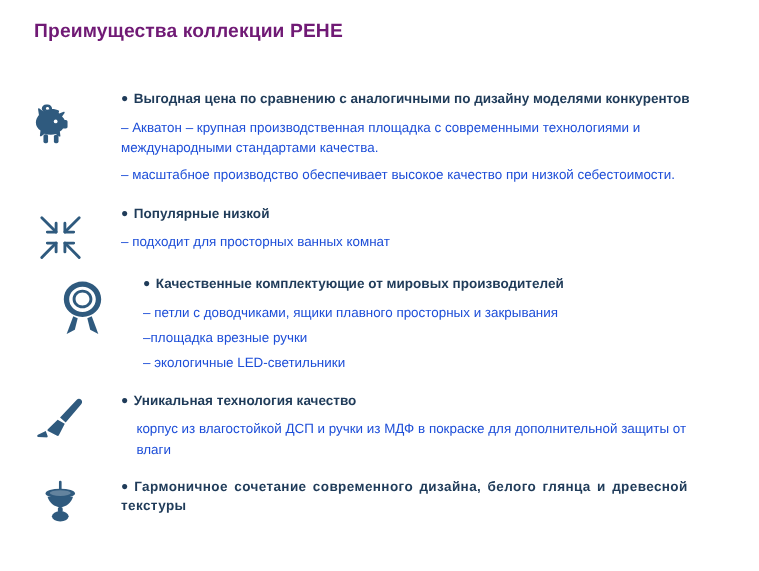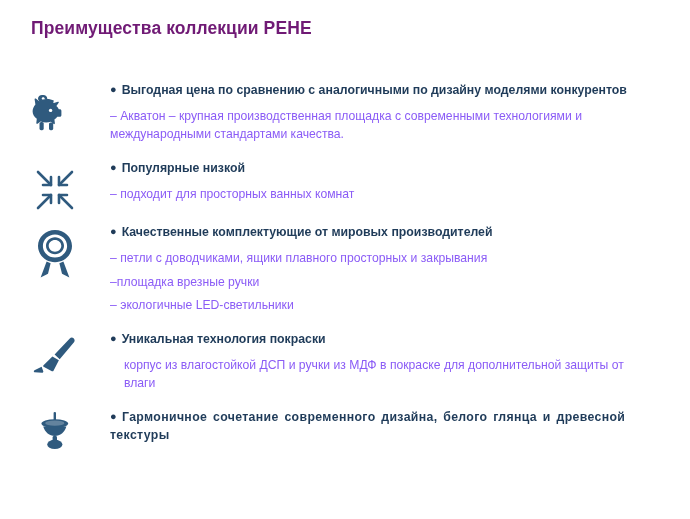--- a/index.html
+++ b/index.html
@@ -63,37 +63,37 @@
     line-height: 1.45;
     margin: 0 0 7px 0;
   }
   .heading .bullet {
     font-size: 11px;
     vertical-align: 1px;
     margin-right: 5px;
   }
   .sub {
     font-size: 12.2px;
-    color: #8b5cf6;
+    color: #1d4ed8;
     line-height: 1.5;
     margin: 0 0 7px 0;
     font-weight: normal;
   }
   .sub.tight {
     margin-bottom: 5px;
   }
   .sub.indent {
     padding-left: 14px;
   }
   
   .row-piggy { margin-bottom: 10px; }
   .row-piggy .icon-cell { padding-top: 4px; }
   .row-arrows { margin-bottom: 12px; }
   .row-arrows .icon-cell { padding-top: 8px; }
-  .row-rosette { margin-bottom: 10px; }
+  .row-rosette { margin-bottom: 10px; margin-left: 20px; }
   .row-rosette .icon-cell { padding-top: 4px; }
   .row-brush { margin-bottom: 8px; }
   .row-brush .icon-cell { padding-top: 4px; }
   .row-lamp .icon-cell { padding-top: 2px; }
   .row-lamp .heading {
     letter-spacing: 0.35px;
     word-spacing: 2px;
     line-height: 1.5;
   }
   .heading-wide {
@@ -119,20 +119,21 @@
               <rect x="11.5" y="36" width="4.2" height="8.2" rx="1.6"></rect>
               <rect x="21" y="36.4" width="4.2" height="7.8" rx="1.6"></rect>
             </g>
             <circle cx="22.6" cy="24.4" r="1.7" fill="#ffffff"></circle>
           </svg>
         </span>
       </div>
       <div class="text-cell">
         <p class="heading"><span class="bullet">●</span><span>Выгодная цена по сравнению с аналогичными по дизайну моделями конкурентов</span></p>
         <p class="sub">– Акватон – крупная производственная площадка с современными технологиями и международными стандартами качества.</p>
+        <p class="sub">– масштабное производство обеспечивает высокое качество при низкой себестоимости.</p>
       </div>
     </div>
 
     <div class="row row-arrows">
       <div class="icon-cell">
         <span>
           <svg width="46" height="44" viewBox="0 0 46 44" fill="none" stroke="#2f5a7e" stroke-width="2.6" stroke-linecap="round">
             <path d="M6 4 L19 17"></path>
             <path d="M40 4 L27 17"></path>
             <path d="M6 40 L19 27"></path>
@@ -177,21 +178,21 @@
           <svg width="52" height="38" viewBox="0 0 52 38" fill="none">
             <g fill="#2f5a7e">
               <path d="M44.6 3.2c-1.1-1-2.8-.9-3.8.2L25.6 19.6l5.1 4.6 14.3-17c1-1.1.8-2.9-.4-4z"></path>
               <path d="M23.4 21.5 L14.5 30.2c-.5.5-.4 1.2.1 1.6l8.3 4.4c.6.3 1.3.1 1.6-.5l5.4-10.4-6.5-3.8z"></path>
               <path d="M12.6 31.8 L5.5 35.2c-.9.4-.9 1.7 0 2.1l7.6 0.5c.8 0 1.4-.7 1.2-1.5l-1.7-4.5z"></path>
             </g>
           </svg>
         </span>
       </div>
       <div class="text-cell">
-        <p class="heading"><span class="bullet">●</span><span>Уникальная технология покраски</span></p>
+        <p class="heading"><span class="bullet">●</span><span>Уникальная технология качество</span></p>
         <p class="sub indent">корпус из влагостойкой ДСП и ручки из МДФ в покраске для дополнительной защиты от влаги</p>
       </div>
     </div>
 
     <div class="row row-lamp">
       <div class="icon-cell">
         <span>
           <svg width="44" height="44" viewBox="0 0 44 44" fill="none">
             <g fill="#2f5a7e">
               <rect x="20.6" y="2" width="2.4" height="9" rx="1.1"></rect>

